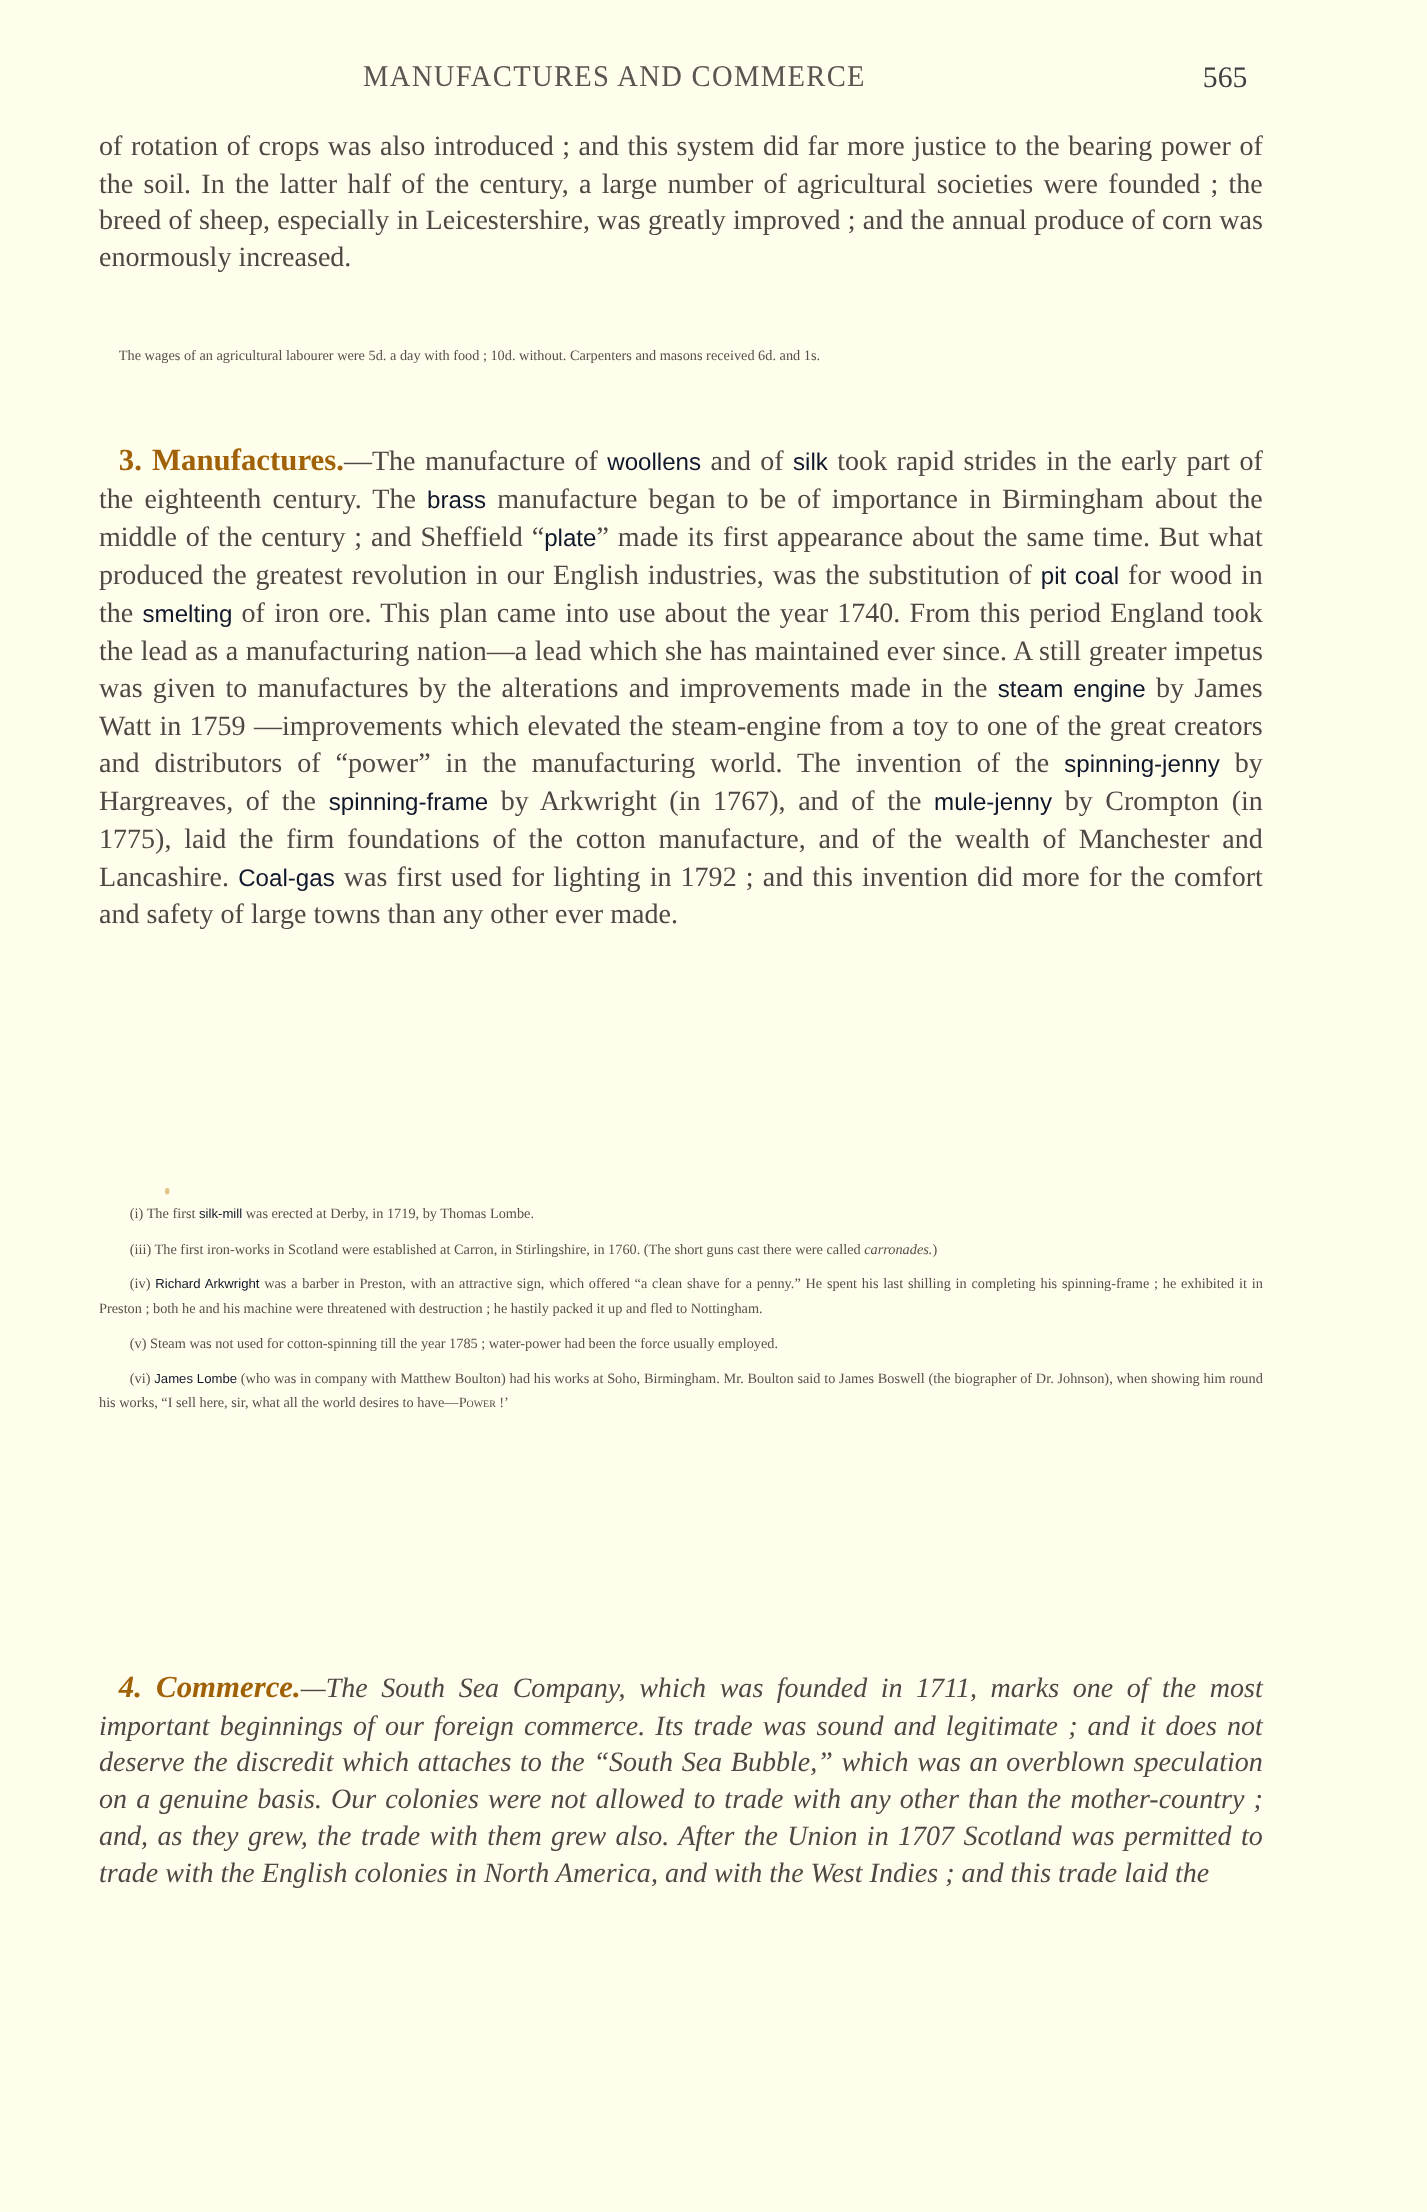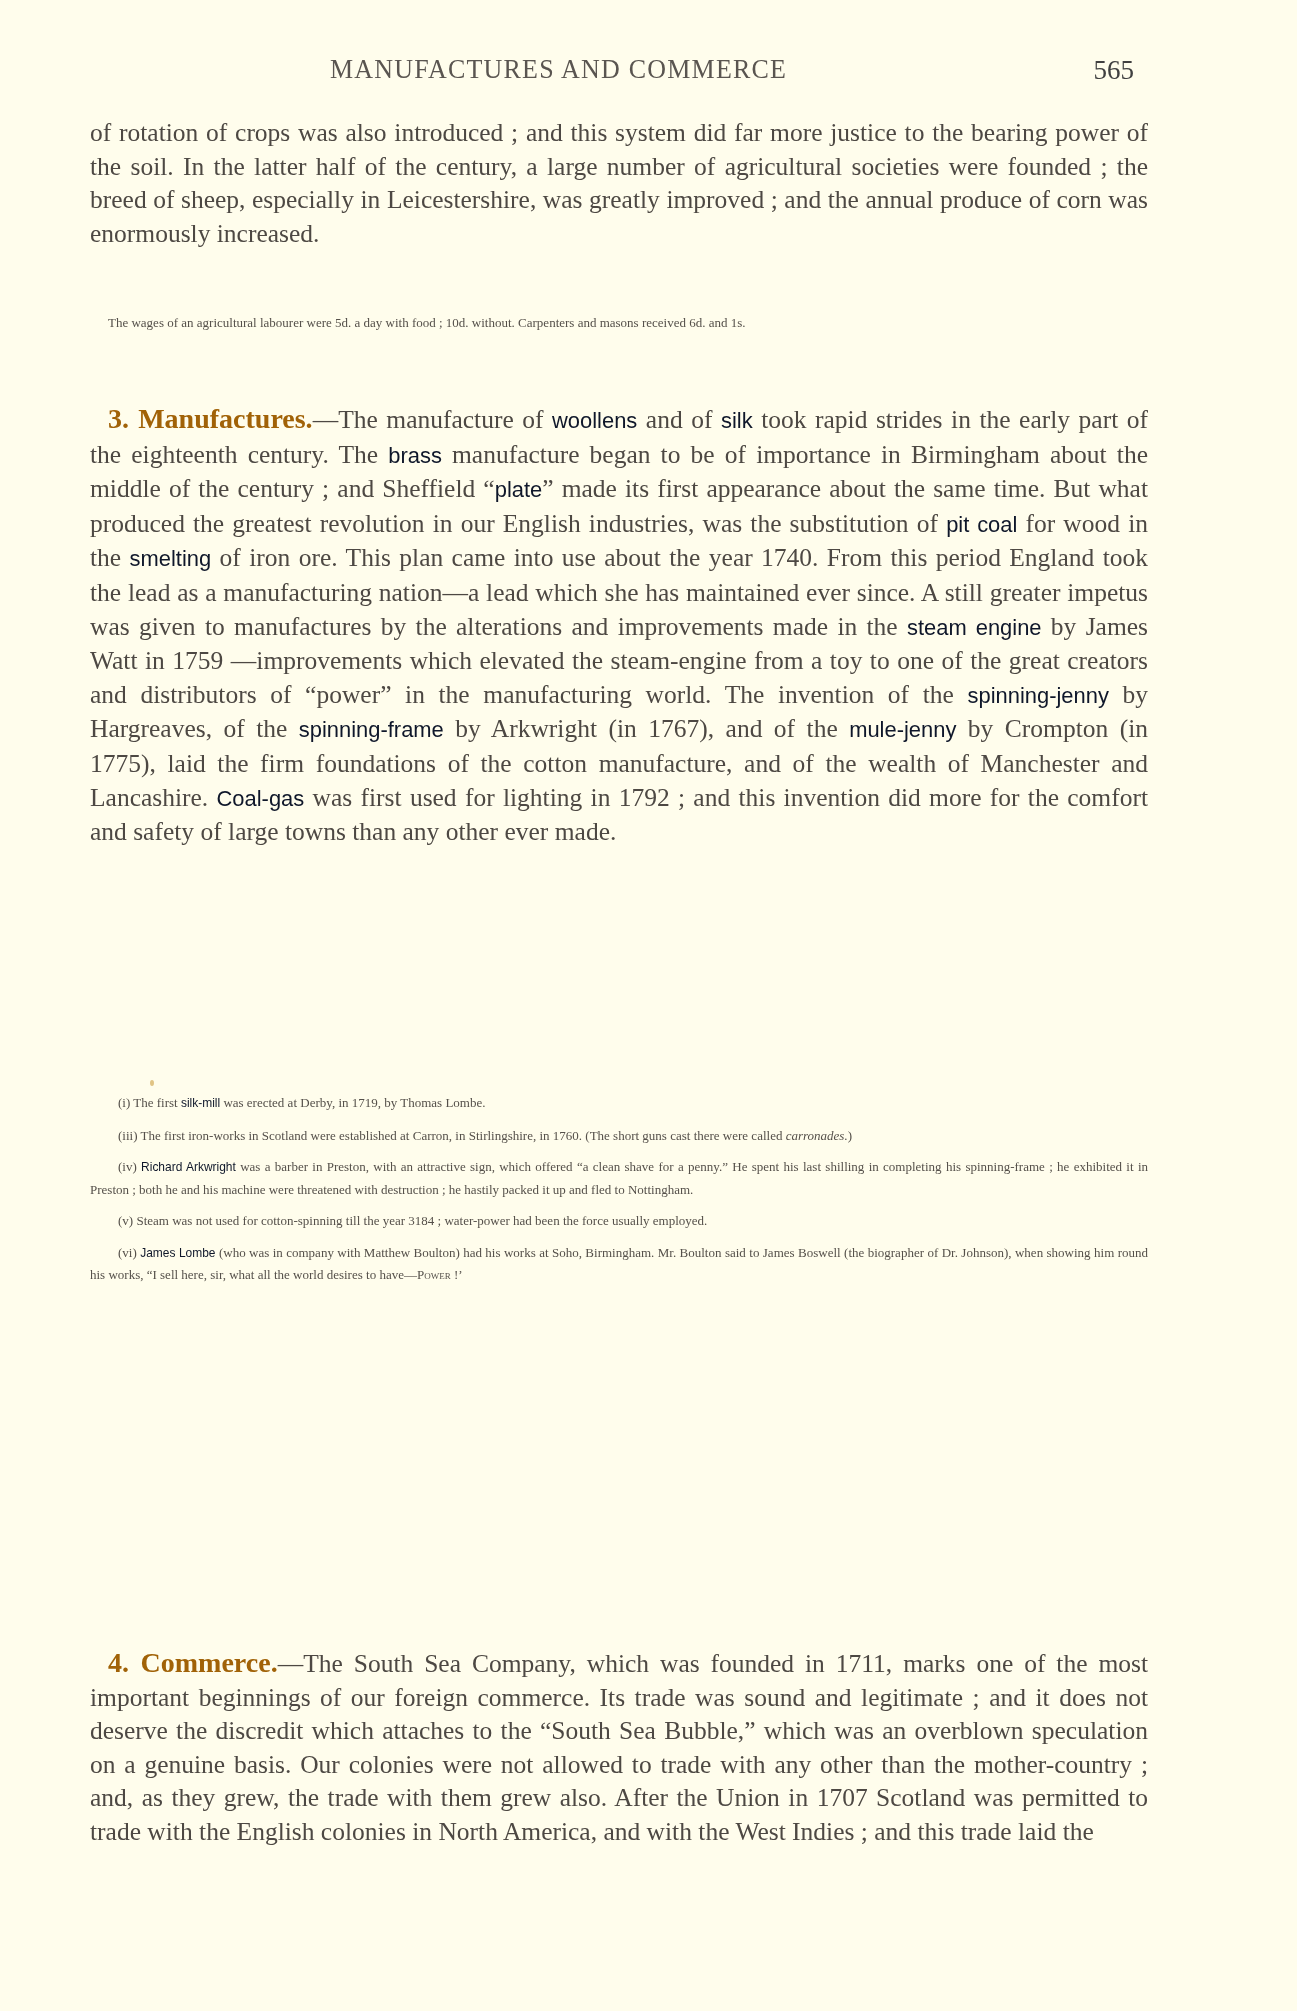--- a/index.html
+++ b/index.html
@@ -104,24 +104,25 @@
       margin-bottom: 10px;
     }
     .note-item .kw {
       font-size: 0.92em;
     }
     .smallcaps {
       font-variant: small-caps;
     }
     .p-commerce {
       position: absolute;
-      top: 1646px;
+      top: 1518px;
       left: 0;
       width: 1058px;
       text-indent: 18px;
+      font-style: italic;
     }
     .speck {
       position: absolute;
       width: 4px;
       height: 6px;
       background: #d9b56a;
       border-radius: 50%;
       left: 150px;
       top: 1080px;
       opacity: 0.8;
@@ -140,21 +141,21 @@
   <p class="body-text p-intro">of rotation of crops was also introduced ; and this system did far more justice to the bearing power of the soil. In the latter half of the century, a large number of agricultural societies were founded ; the breed of sheep, especially in Leicestershire, was greatly improved ; and the annual produce of corn was enormously increased.</p>
 
   <p class="note-small note-wages">The wages of an agricultural labourer were 5d. a day with food ; 10d. without. Carpenters and masons received 6d. and 1s.</p>
 
   <p class="body-text p-manufactures"><span class="section-heading"><span>3.</span> <span>Manufactures.</span></span><span>—</span><span>The manufacture of </span><span class="kw">woollens</span><span> and of </span><span class="kw">silk</span><span> took rapid strides in the early part of the eighteenth century. The </span><span class="kw">brass</span><span> manufacture began to be of importance in Birmingham about the middle of the century ; and Sheffield “</span><span class="kw">plate</span><span>” made its first appear­ance about the same time. But what produced the greatest revolu­tion in our English industries, was the substitution of </span><span class="kw">pit coal</span><span> for wood in the </span><span class="kw">smelting</span><span> of iron ore. This plan came into use about the year 1740. From this period England took the lead as a manu­facturing nation—a lead which she has maintained ever since. A still greater impetus was given to manufactures by the alterations and improvements made in the </span><span class="kw">steam engine</span><span> by James Watt in 1759 —improvements which elevated the steam-engine from a toy to one of the great creators and distributors of “power” in the manufacturing world. The invention of the </span><span class="kw">spinning-jenny</span><span> by Hargreaves, of the </span><span class="kw">spinning-frame</span><span> by Arkwright (in 1767), and of the </span><span class="kw">mule-jenny</span><span> by Crompton (in 1775), laid the firm foundations of the cotton manu­facture, and of the wealth of Manchester and Lancashire. </span><span class="kw">Coal-gas</span><span> was first used for lighting in 1792 ; and this invention did more for the comfort and safety of large towns than any other ever made.</span></p>
 
   <div class="notes-block">
     <p class="note-small note-item"><span>(i)</span><span> The first </span><span class="kw">silk-mill</span><span> was erected at Derby, in 1719, by Thomas Lombe.</span></p>
     <p class="note-small note-item"><span>(iii)</span><span> The first iron-works in Scotland were established at Carron, in Stirlingshire, in 1760. (The short guns cast there were called </span><em>carronades.</em><span>)</span></p>
     <p class="note-small note-item"><span>(iv)</span> <span class="kw">Richard Arkwright</span><span> was a barber in Preston, with an attractive sign, which offered “a clean shave for a penny.” He spent his last shilling in completing his spinning-frame ; he exhibited it in Preston ; both he and his machine were threatened with destruction ; he hastily packed it up and fled to Nottingham.</span></p>
-    <p class="note-small note-item"><span>(v)</span><span> Steam was not used for cotton-spinning till the year 3184 ; water-power had been the force usually employed.</span></p>
+    <p class="note-small note-item"><span>(v)</span><span> Steam was not used for cotton-spinning till the year 1785 ; water-power had been the force usually employed.</span></p>
     <p class="note-small note-item"><span>(vi)</span> <span class="kw">James Lombe</span><span> (who was in company with Matthew Boulton) had his works at Soho, Birmingham. Mr. Boulton said to James Boswell (the biographer of Dr. Johnson), when showing him round his works, “I sell here, sir, what all the world desires to have—</span><span class="smallcaps">Power</span><span> !’</span></p>
   </div>
 
   <p class="body-text p-commerce"><span class="section-heading"><span>4.</span> <span>Commerce.</span></span><span>—</span><span>The South Sea Company, which was founded in 1711, marks one of the most important beginnings of our foreign commerce. Its trade was sound and legitimate ; and it does not deserve the discredit which attaches to the “South Sea Bubble,” which was an overblown speculation on a genuine basis. Our colonies were not allowed to trade with any other than the mother-country ; and, as they grew, the trade with them grew also. After the Union in 1707 Scotland was permitted to trade with the English colonies in North America, and with the West Indies ; and this trade laid the</span></p>
 
 </div>
 
 <div class="speck"></div>
 
 </body></html>

